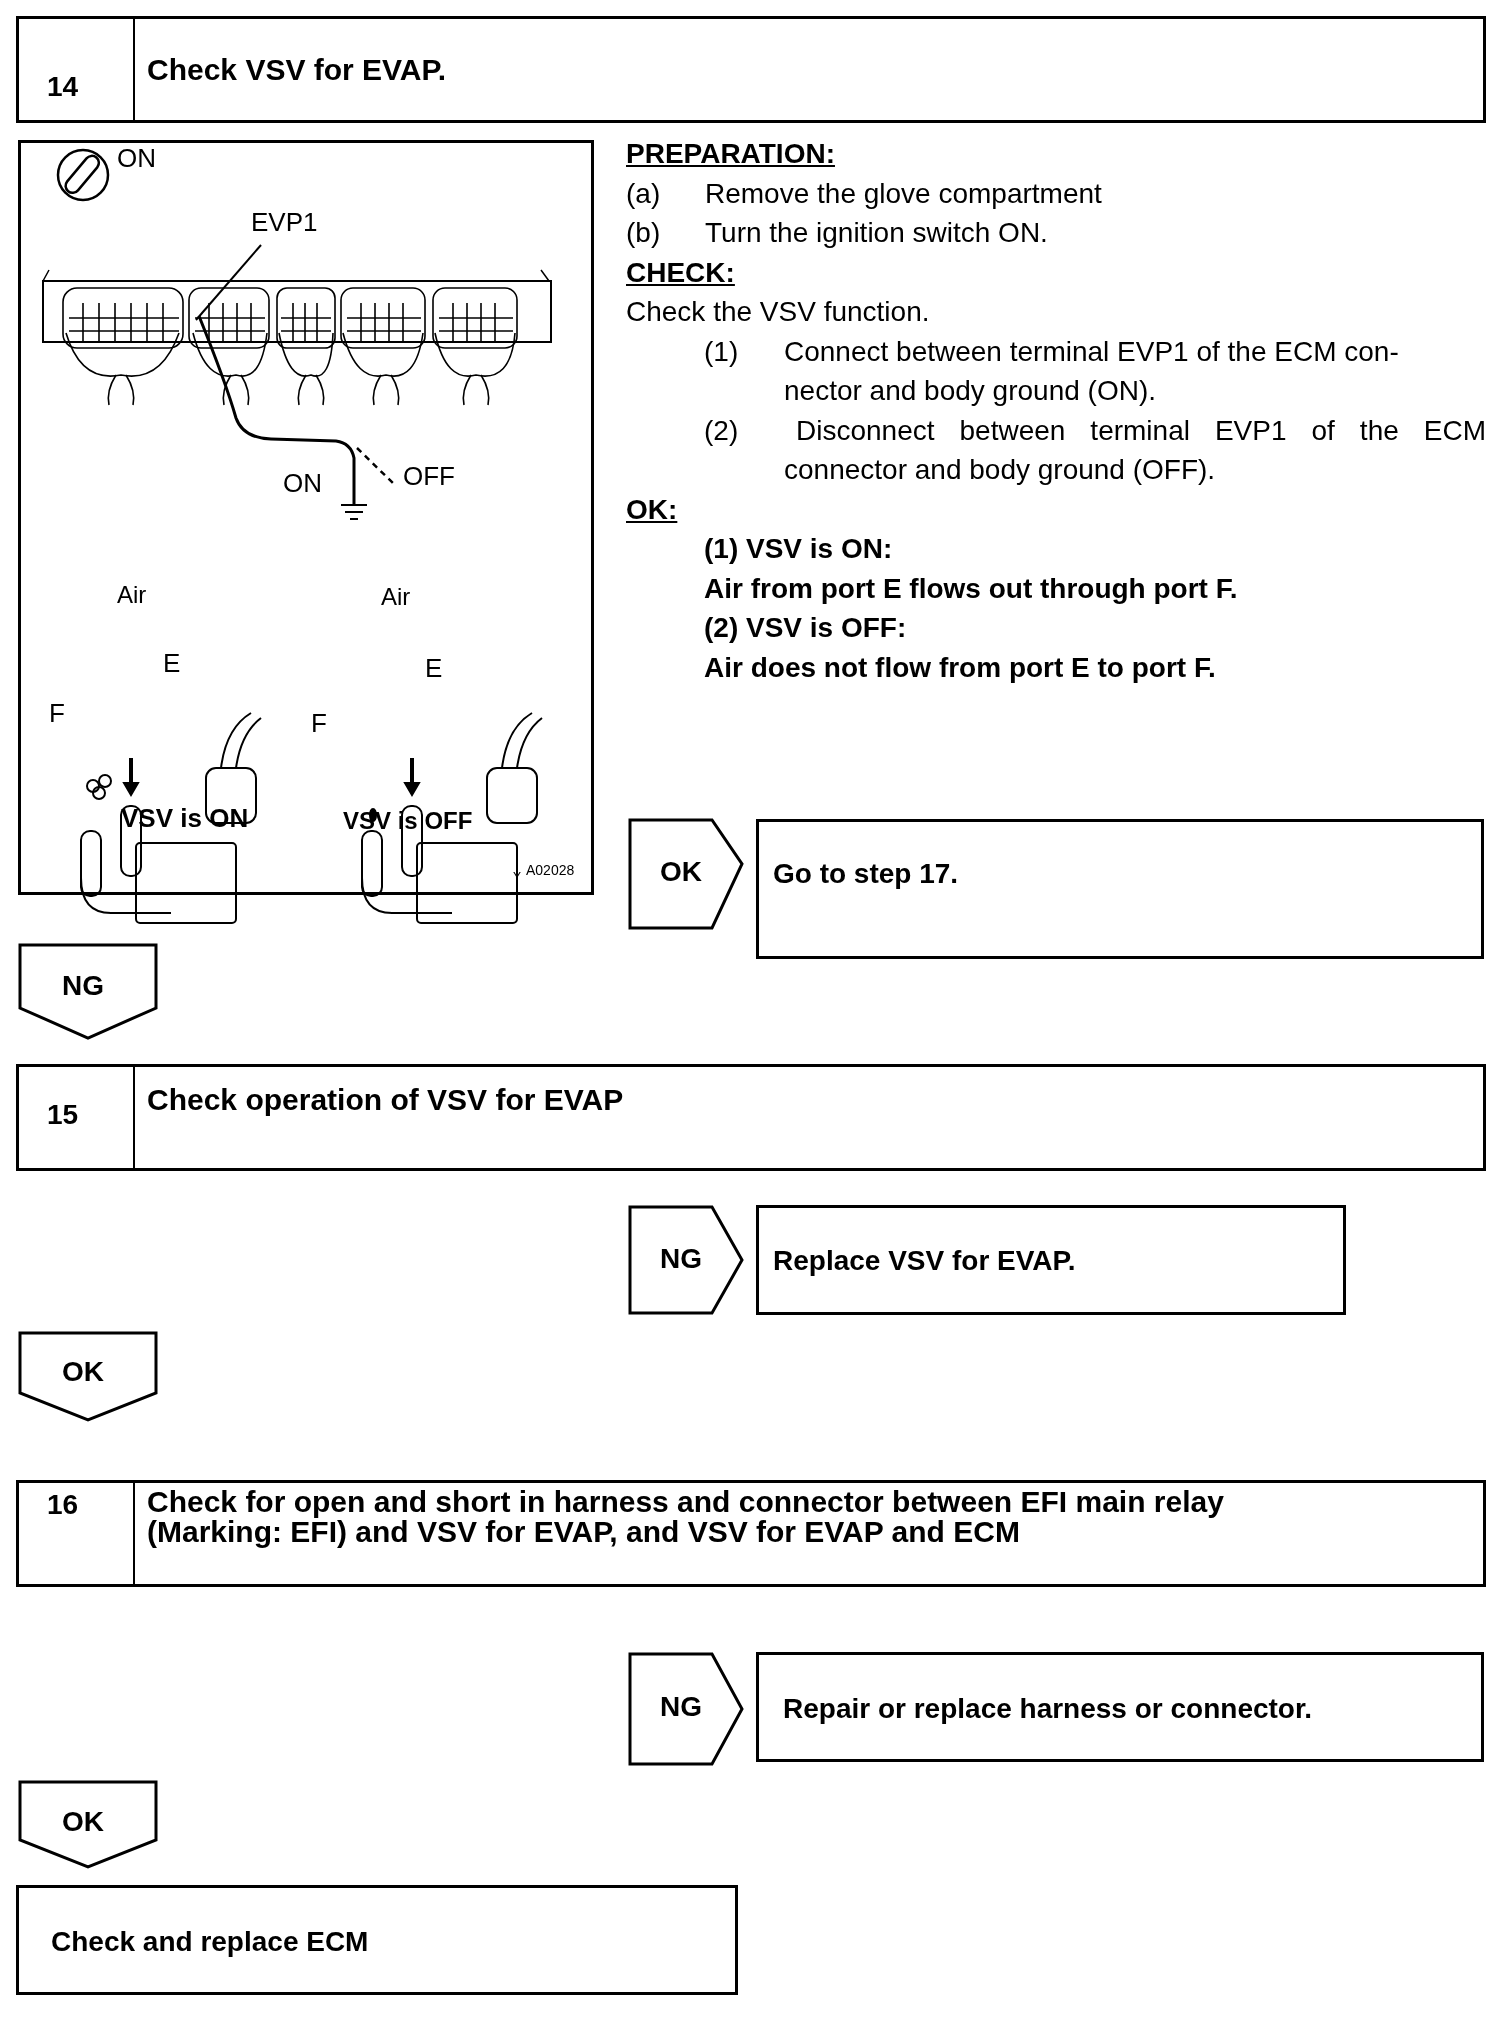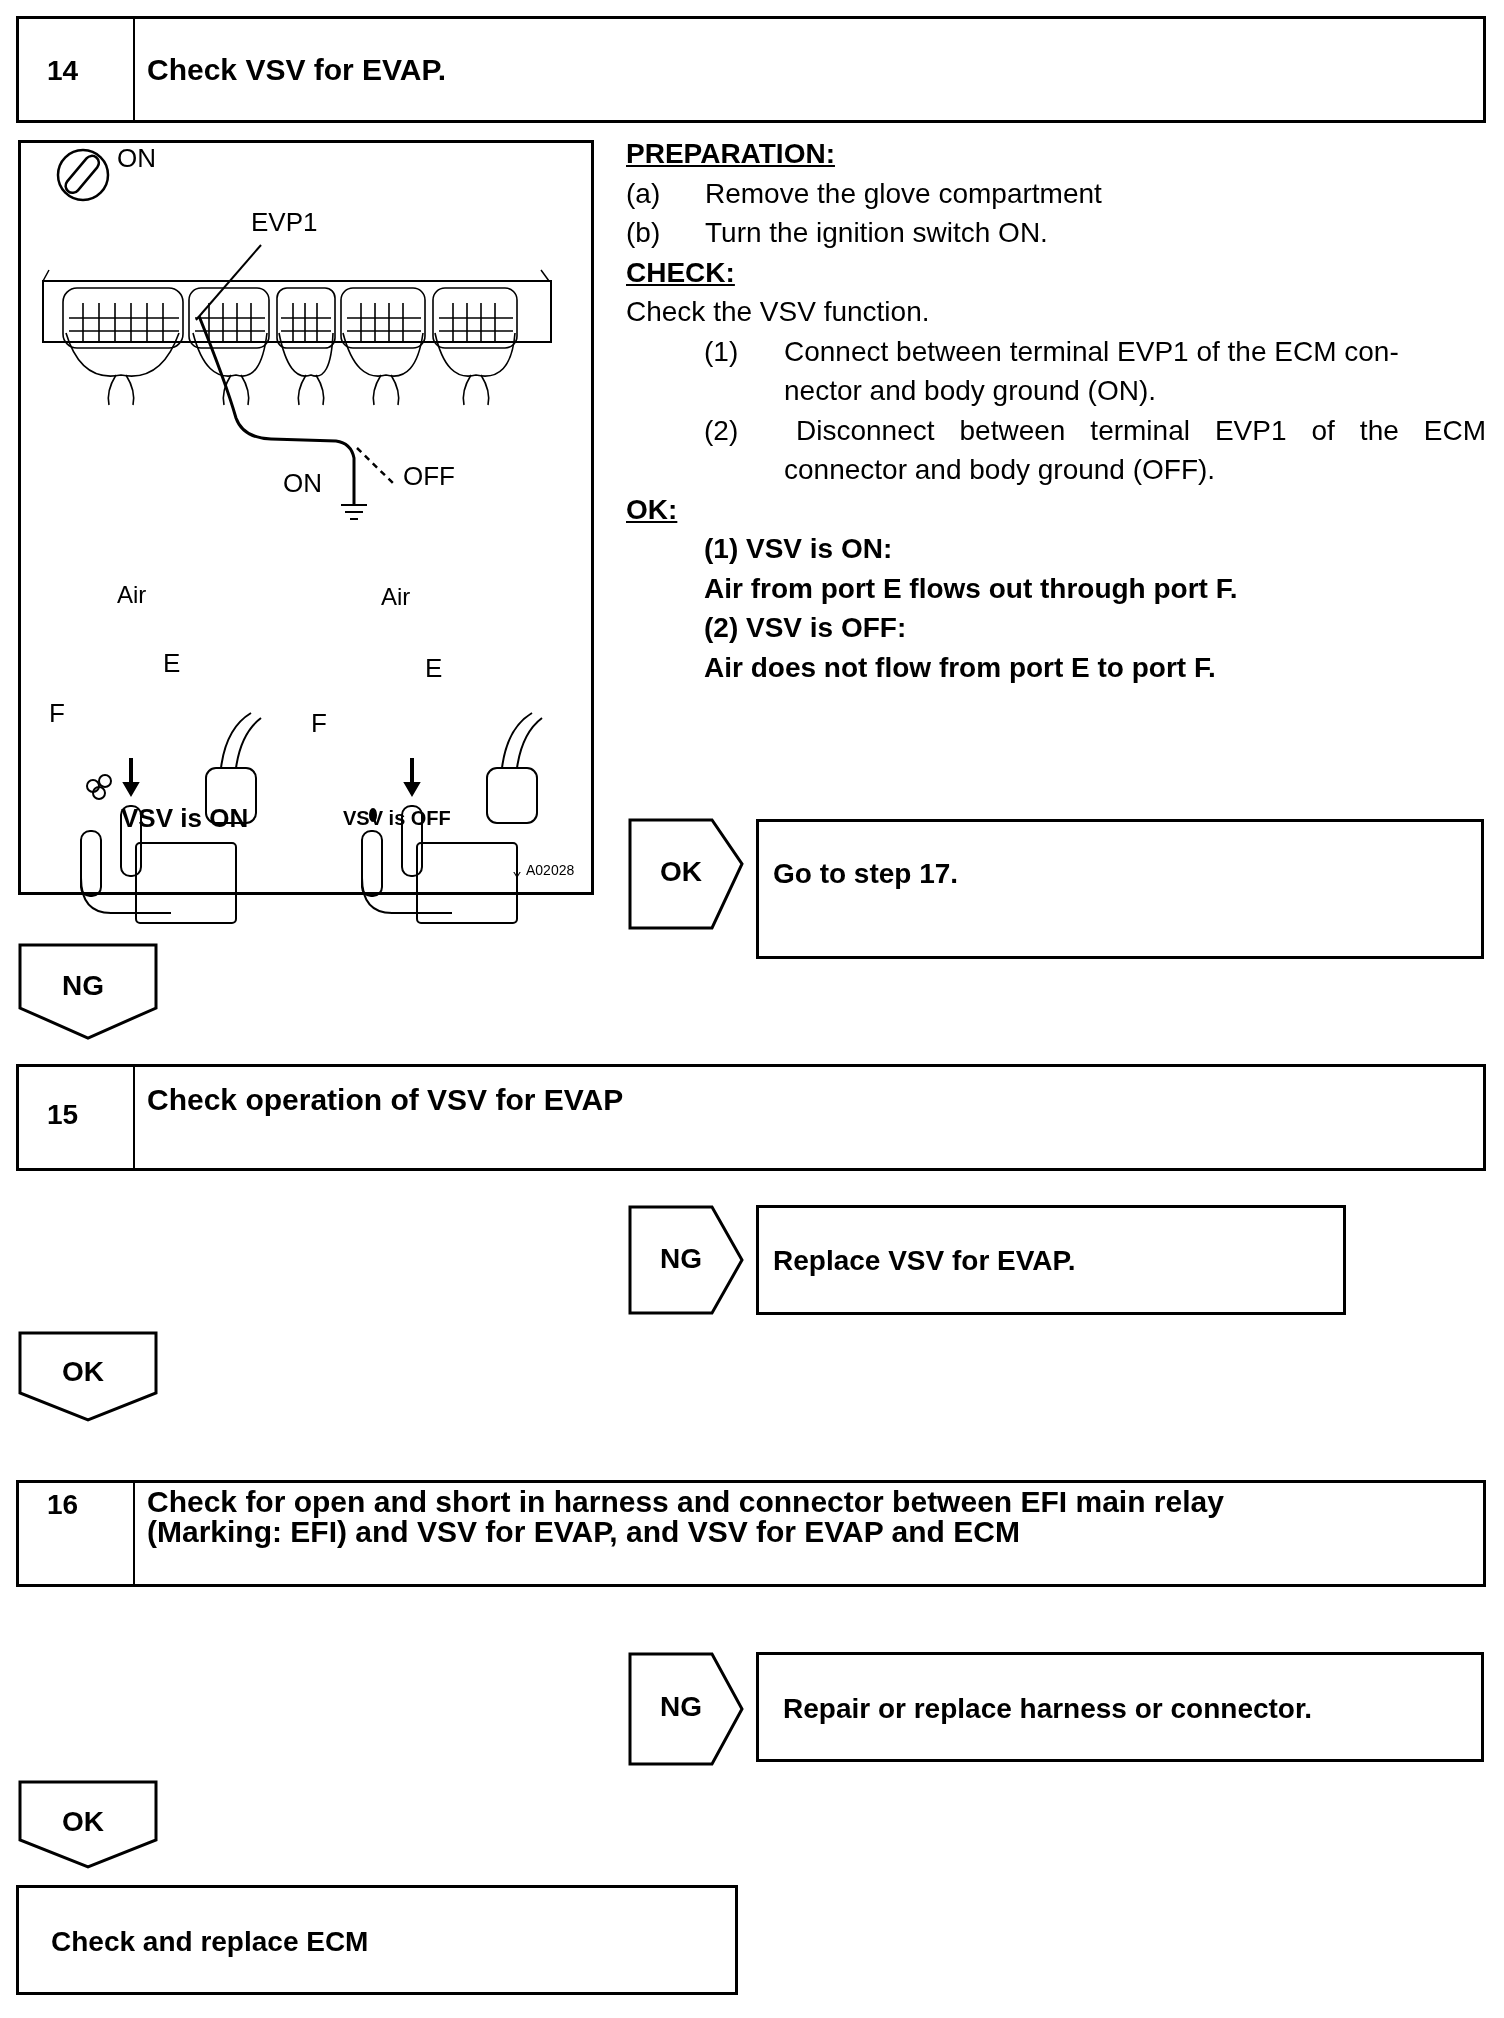--- a/index.html
+++ b/index.html
@@ -18,21 +18,21 @@
   .ind-lbl { width:80px; }
   .bold { font-weight:bold; }
   .result-text { position:absolute; font-weight:bold; font-size:28px; }
   .arrow-label { position:absolute; font-weight:bold; font-size:28px; }
   svg { position:absolute; left:0; top:0; overflow:visible; }
 </style>
 </head>
 <body>
 
 <div class="step-box" style="left:16px; top:16px; width:1470px; height:107px;">
-  <div class="step-num" style="padding-top:36px;">14</div>
+  <div class="step-num" style="padding-top:52px;">14</div>
   <div class="step-title" style="padding-top:34px;">Check VSV for EVAP.</div>
 </div>
 
 <div class="figure">
   <svg width="576" height="755">
 
     <g>
       <circle cx="62" cy="32" r="25" fill="none" stroke="#000" stroke-width="2.5"></circle>
       <rect x="54" y="10" width="14" height="44" rx="7" fill="none" stroke="#000" stroke-width="2.5" transform="rotate(40 62 32)"></rect>
     </g>
@@ -105,21 +105,21 @@
   <span class="abs" style="left:230px; top:64px; font-size:26px;">EVP1</span>
   <span class="abs" style="left:262px; top:325px; font-size:26px;">ON</span>
   <span class="abs" style="left:382px; top:318px; font-size:26px;">OFF</span>
   <span class="abs" style="left:96px; top:438px; font-size:24px;">Air</span>
   <span class="abs" style="left:142px; top:505px; font-size:26px;">E</span>
   <span class="abs" style="left:28px; top:555px; font-size:26px;">F</span>
   <span class="abs bold" style="left:80px; top:660px; font-size:26px;margin-left:20px;">VSV is ON</span>
   <span class="abs" style="left:360px; top:440px; font-size:24px;">Air</span>
   <span class="abs" style="left:404px; top:510px; font-size:26px;">E</span>
   <span class="abs" style="left:290px; top:565px; font-size:26px;">F</span>
-  <span class="abs bold" style="left:322px; top:664px; font-size:20px;">VSV is OFF</span>
+  <span class="abs bold" style="left:322px; top:664px; font-size:24px;">VSV is OFF</span>
   <span class="abs" style="left:492px; top:727px; font-size:12px;">Y</span>
   <span class="abs" style="left:505px; top:719px; font-size:14px;">A02028</span>
 </div>
 
 <div class="right-text" style="top:134px; width:860px;">
   <div class="hdr">PREPARATION:</div>
   <div class="row">
     <span class="lbl-a">(a)</span>
     <span>Remove the glove compartment</span>
   </div>

